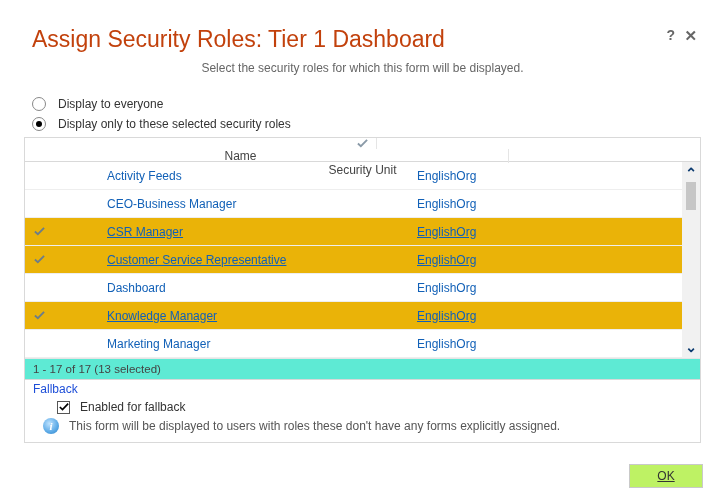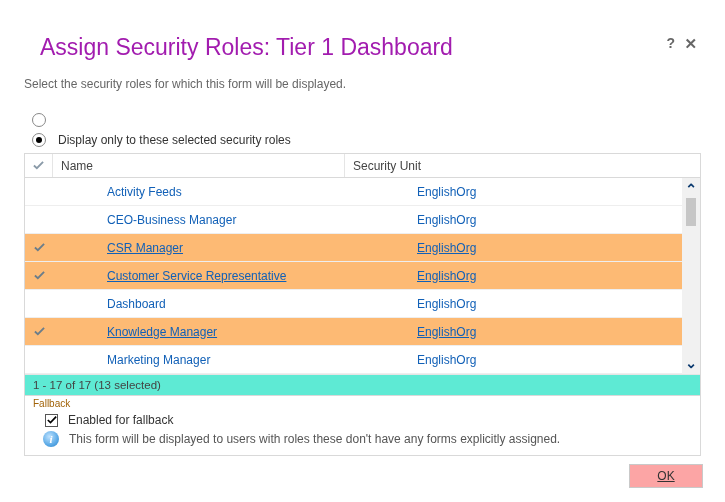--- a/index.html
+++ b/index.html
@@ -18,27 +18,28 @@
     padding: 18px 24px 0 24px;
     height: 100%;
     position: relative;
   }
   .header-row {
     position: relative;
   }
   .title {
     font-size: 23px;
     font-weight: 300;
-    color: #a21caf;
-    margin: 16px;
+    color: #c2410c;
+    margin: 8px;
   }
   .subtitle {
     font-size: 12px;
     color: #666;
     margin: 4px 0 22px 0;
+    text-align: center;
   }
   .help-icon, .close-icon {
     position: absolute;
     top: 2px;
     font-size: 14px;
     color: #666;
     cursor: pointer;
     line-height: 1;
   }
   .help-icon { right: 26px; font-weight: bold;}
@@ -70,20 +71,21 @@
     position: relative;
   }
   .thead {
     display: flex;
     align-items: center;
     border-bottom: 1px solid #d9d9d9;
     background: #fff;
     height: 24px;
     font-size: 12px;
     color: #444;
+    flex-direction: column;
   }
   .th-check {
     width: 28px;
     display: flex;
     align-items: center;
     justify-content: center;
     border-right: 1px solid #e5e5e5;
     height: 100%;
   }
   .th-name {
@@ -108,21 +110,21 @@
   }
   .row {
     display: flex;
     align-items: center;
     height: 28px;
     border-bottom: 1px solid #eee;
     font-size: 12px;
     gap: 32px;
   }
   .row.sel {
-    background: #fdba74;
+    background: #eab308;
   }
   .td-check {
     width: 28px;
     display: flex;
     align-items: center;
     justify-content: center;
     color: #7a8b99;
   }
   .td-name {
     width: 292px;
@@ -164,29 +166,29 @@
     font-size: 11.5px;
     color: #444;
     background: #5eead4;
   }
   .fallback-box {
     border: 1px solid #d9d9d9;
     border-top: none;
     padding: 2px 8px 8px 8px;
   }
   .fallback-title {
-    font-size: 10px;
-    color: #a16207;
+    font-size: 12px;
+    color: #1d4ed8;
     margin-bottom: 4px;
   }
   .fallback-row {
     display: flex;
     align-items: center;
     gap: 10px;
-    margin: 2px 0 4px 12px;
+    margin: 2px 0 4px 24px;
     font-size: 12px;
   }
   .checkbox {
     width: 13px; height: 13px;
     border: 1px solid #555;
     display: flex; align-items: center; justify-content: center;
     background: #fff;
   }
   .info-row {
     display: flex;
@@ -211,41 +213,42 @@
     position: absolute;
     bottom: 14px;
     right: 22px;
     display: flex;
     gap: 10px;
   }
   .btn {
     min-width: 74px;
     height: 24px;
     border: 1px solid #c9c9c9;
-    background: #fca5a5;
+    background: #bef264;
     font-size: 12px;
     color: #333;
     cursor: pointer;
     padding: 0 0;
     text-decoration: underline;
   }
 </style>
 </head>
 <body>
 
 <div class="dialog">
   <div class="header-row">
     <h1 class="title">Assign Security Roles: Tier 1 Dashboard</h1>
     <span class="help-icon">?</span>
     <span class="close-icon">✕</span>
   </div>
   <div class="subtitle">Select the security roles for which this form will be displayed.</div>
 
   <div class="radio-row">
     <span class="radio"></span>
+    <span>Display to everyone</span>
   </div>
   <div class="radio-row">
     <span class="radio">
         <span class="dot"></span>
       </span>
     <span>Display only to these selected security roles</span>
   </div>
 
   <div class="table-wrap">
     <div class="thead">

